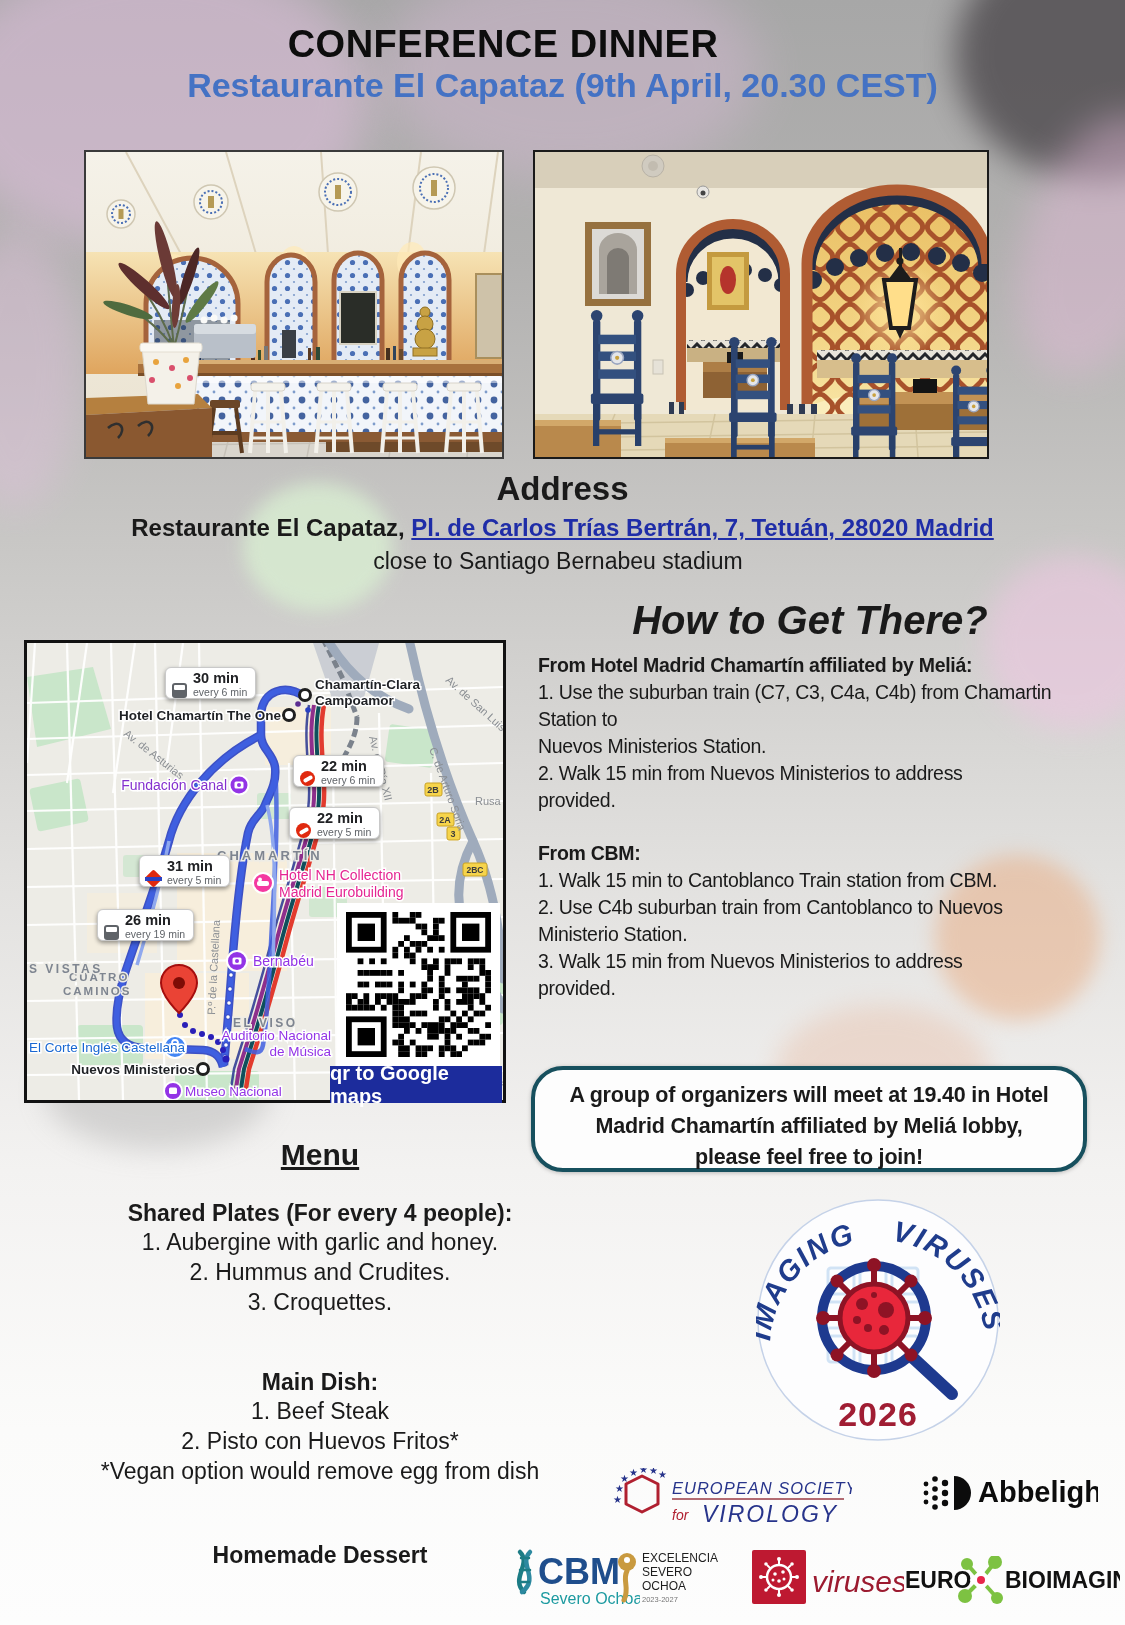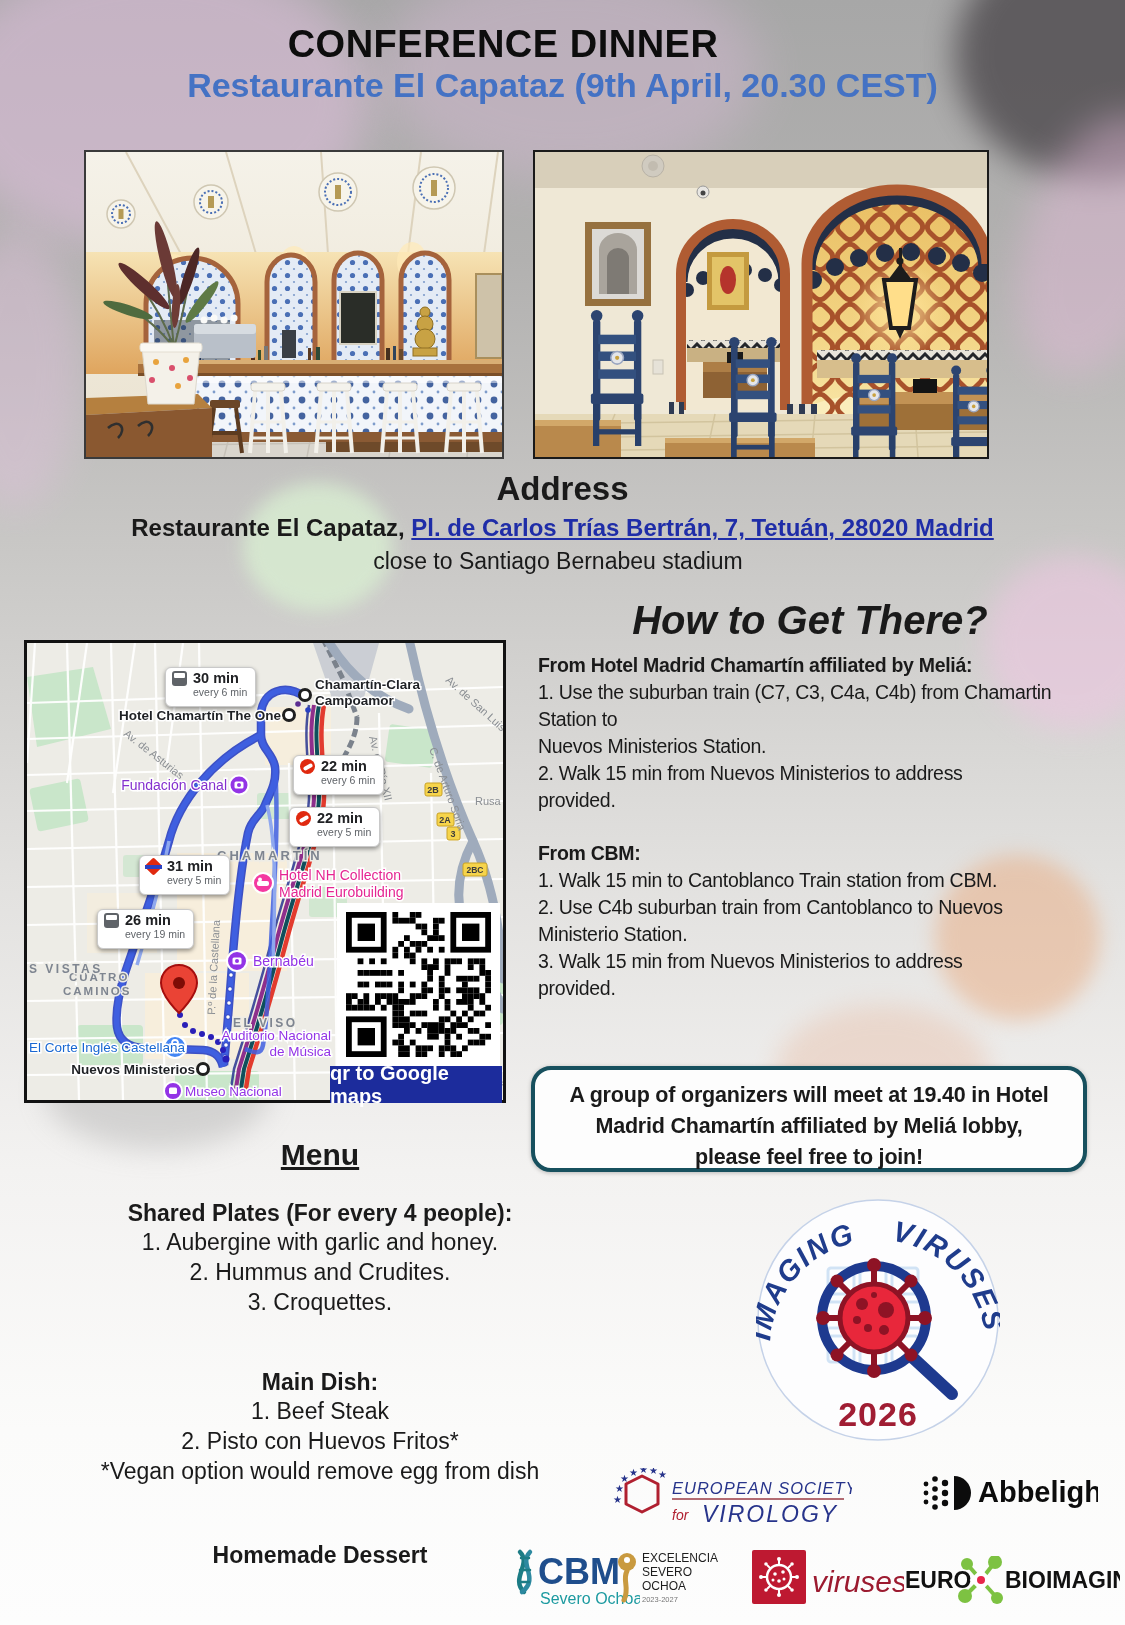--- a/index.html
+++ b/index.html
@@ -11,40 +11,40 @@
   .ctr{text-align:center;}
   .title{left:0;width:1006px;top:23px;font-size:38px;font-weight:800;letter-spacing:.5px;color:#0d0d0d;}
   .subtitle{left:0;width:1125px;top:66px;font-size:34px;font-weight:800;color:#4472C4;}
   .photo{position:absolute;border:2px solid #3a3a3a;background:#ddd;overflow:hidden;}
   .addr-h{left:0;width:1125px;top:470px;font-size:33px;font-weight:800;}
   .addr-l{left:0;width:1125px;top:514px;font-size:24px;font-weight:700;white-space:nowrap;}
   .addr-l a{color:#1F2DA8;text-decoration:underline;}
   .addr-n{left:0;width:1116px;top:548px;font-size:23px;font-weight:400;}
   .map{position:absolute;left:24px;top:640px;width:476px;height:457px;border:3px solid #121212;background:#edece6;}
   .mbadge{position:absolute;background:#fff;border:1px solid #c9c9c9;border-radius:6px;
-    box-shadow:0 2px 4px rgba(0,0,0,.4);padding:3px 8px 8px 6px;display:flex;align-items:flex-start;gap:6px;z-index:5;}
+    box-shadow:0 2px 4px rgba(0,0,0,.4);padding:3px 8px 0 6px;display:flex;align-items:flex-end;gap:6px;z-index:5;}
   .mbadge .bt{display:flex;flex-direction:column;line-height:1.1;}
   .mbadge b{font-size:14.5px;color:#202124;}
   .mbadge i{font-style:normal;font-size:10.5px;color:#5F6368;}
   .ic{position:relative;width:15px;height:15px;flex:none;}
   .ic.bus,.ic.train{background:#5F6368;border-radius:3px;}
   .ic.bus .win,.ic.train .win{position:absolute;left:2px;right:2px;top:2px;height:5px;background:#fff;border-radius:1px;}
   .ic.cerc{background:#E0290F;border-radius:50%;}
   .ic.cerc .slash{position:absolute;left:2.5px;top:5.5px;width:10px;height:4px;background:#fff;border-radius:2px;transform:rotate(-28deg);}
   .ic.metro .d{position:absolute;inset:1px;background:#E0290F;border-radius:2px;transform:rotate(45deg);}
   .ic.metro .b{position:absolute;left:-1px;right:-1px;top:6px;height:4px;background:#2A41C2;}
   .qrbox{position:absolute;left:337px;top:903px;width:163px;height:163px;background:#fff;box-sizing:border-box;padding:9px;z-index:6;}
   .qrcap{position:absolute;left:330px;top:1066px;width:172px;height:37px;background:#1C2C9C;color:#fff;
     font-size:20px;font-weight:700;display:flex;align-items:center;justify-content:center;z-index:7;}
   .howto-h{left:540px;width:540px;top:598px;font-size:40px;font-weight:800;font-style:italic;}
   .howto{left:538px;width:566px;font-size:19.5px;line-height:27px;letter-spacing:-.3px;}
   .howto .bold{font-weight:700;}
   .howto div{white-space:nowrap;}
   .notice{left:531px;top:1066px;width:556px;height:106px;box-sizing:border-box;background:#fdfdfd;
-    border:4px solid #17505E;border-radius:20px;padding-top:10px;
+    border:4px solid #17505E;border-radius:32px;padding-top:10px;
     font-size:21.5px;font-weight:700;line-height:31px;letter-spacing:-.2px;box-shadow:0 1px 4px rgba(0,0,0,.25);}
   .menu{left:50px;top:1138px;width:540px;}
   .menu .mh{font-size:30px;font-weight:800;text-decoration:underline;margin-bottom:28px;}
   .menu .sec{font-size:23px;font-weight:700;margin-top:26px;}
   .menu .it{font-size:23px;line-height:30px;}
   .menu .gap{height:26px;}
   .menu .big-gap{height:30px;}
   .logo{position:absolute;}
   svg text{font-family:"Liberation Sans",sans-serif;}
   .serif{font-family:"Liberation Serif",serif;}

